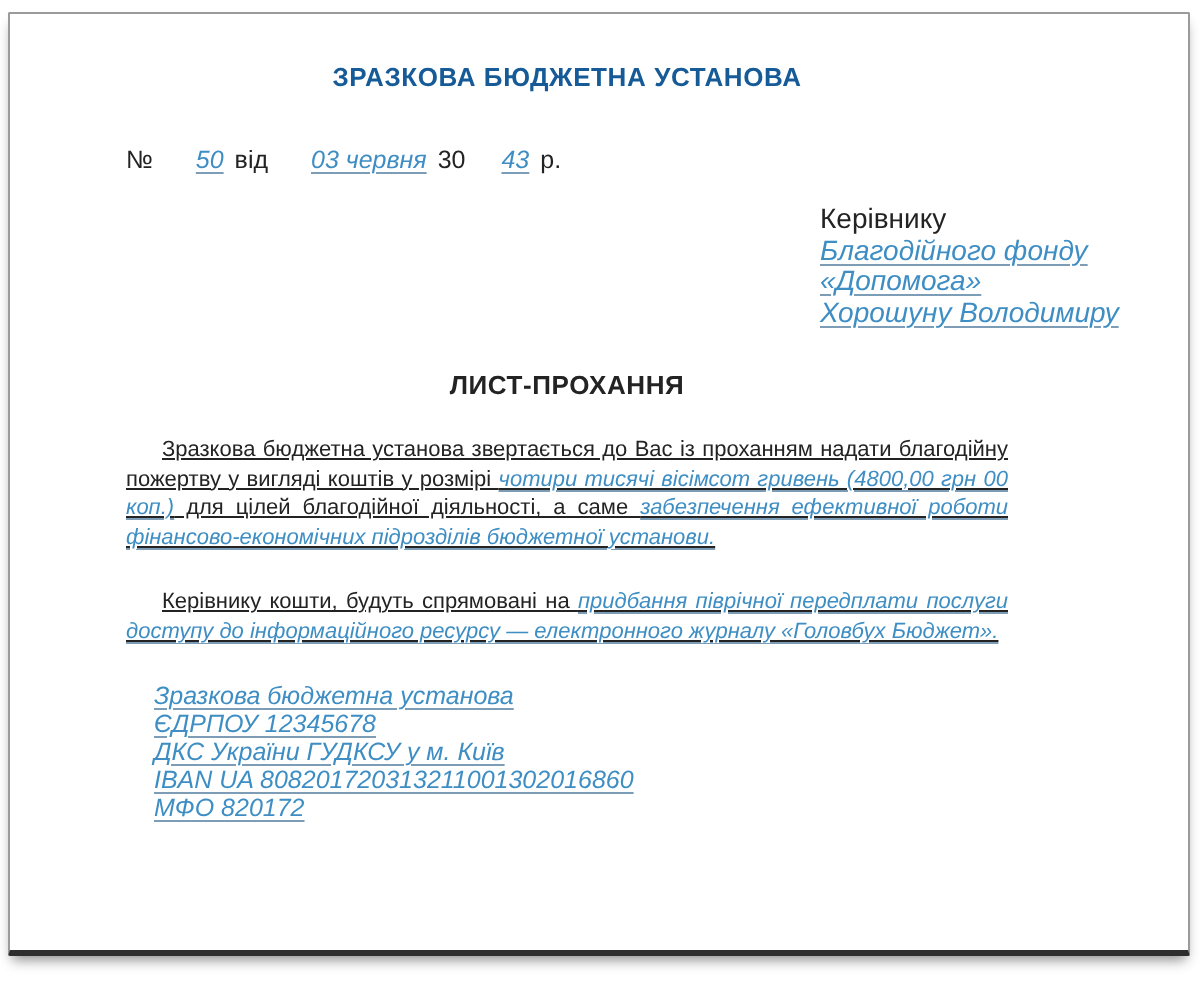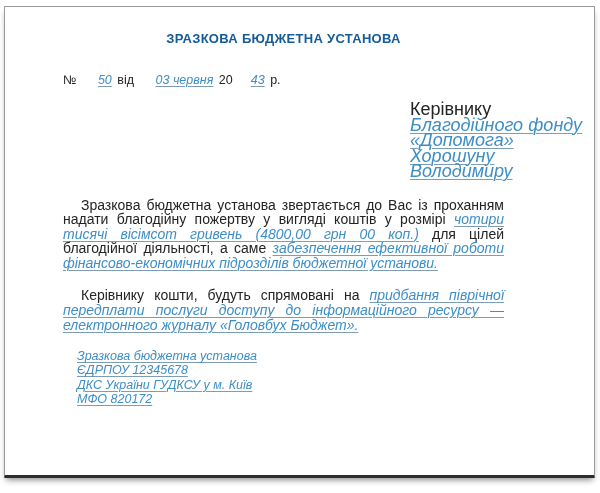--- a/index.html
+++ b/index.html
@@ -44,36 +44,37 @@
     text-decoration:underline;
     text-decoration-color:#7d9cb5;
     text-decoration-thickness:1px;
     text-underline-offset:2px;
   }
   .ref-line .fill{padding:0 2px;margin-left:16px;}
   .addressee{
     margin-left:347px;
     margin-top:15px;
     width:185px;
-    font-size:18px;
+    font-size:14px;
     line-height:15.5px;
   }
   .letter-title{
     text-align:center;
     font-weight:bold;
     font-size:13px;
     margin-top:21px;
     letter-spacing:.3px;
   }
   .body-par{
     margin-top:18px;
-    font-size:14px;
+    font-size:11px;
     line-height:14.6px;
     text-align:justify;
     text-indent:18px;
+    text-decoration:underline;
   }
   .body-par.no-justify{text-align:left;}
   .requisites{
     list-style:none;
     margin-top:17px;
     margin-left:14px;
     font-size:12.5px;
     line-height:14.2px;
   }
   .requisites li{display:block;}
@@ -92,37 +93,39 @@
 <div class="page">
   <div class="sheet">
 
     <div class="org-title">ЗРАЗКОВА БЮДЖЕТНА УСТАНОВА</div>
 
     <div class="ref-line">
       <span>№</span>
       <span class="fill">50</span>
       <span>від</span>
       <span class="fill">03 червня</span>
-      <span>20</span><span class="fill">43</span>
+      <span>30</span><span class="fill">43</span>
       <span>р.</span>
     </div>
 
     <div class="addressee">
       <div>Керівнику</div>
       <div class="fill">Благодійного фонду «Допомога»</div>
       <div class="fill">Хорошуну Володимиру</div>
     </div>
 
+    <div class="letter-title">ЛИСТ-ПРОХАННЯ</div>
 
     <p class="body-par"><span>Зразкова бюджетна установа звертається до Вас із проханням надати благодійну пожертву у вигляді коштів у розмірі </span><span class="fill">чотири тисячі вісімсот гривень (4800,00 грн 00 коп.)</span><span> для цілей благодійної діяльності, а саме </span><span class="fill">забезпечення ефективної роботи фінансово-економічних підрозділів бюджетної установи.</span></p>
 
     <p class="body-par"><span>Керівнику кошти, будуть спрямовані на </span><span class="fill">придбання піврічної передплати послуги доступу до інформаційного ресурсу — електронного журналу «Головбух Бюджет».</span></p>
 
 
     <ul class="requisites">
       <li><span class="req-text">Зразкова бюджетна установа</span></li>
       <li><span class="req-text">ЄДРПОУ 12345678</span></li>
       <li><span class="req-text">ДКС України ГУДКСУ у м. Київ</span></li>
+      <li><span class="req-text">IBAN UA 808201720313211001302016860</span></li>
       <li><span class="req-text">МФО 820172</span></li>
     </ul>
 
   </div>
 </div>
 
 </body></html>

